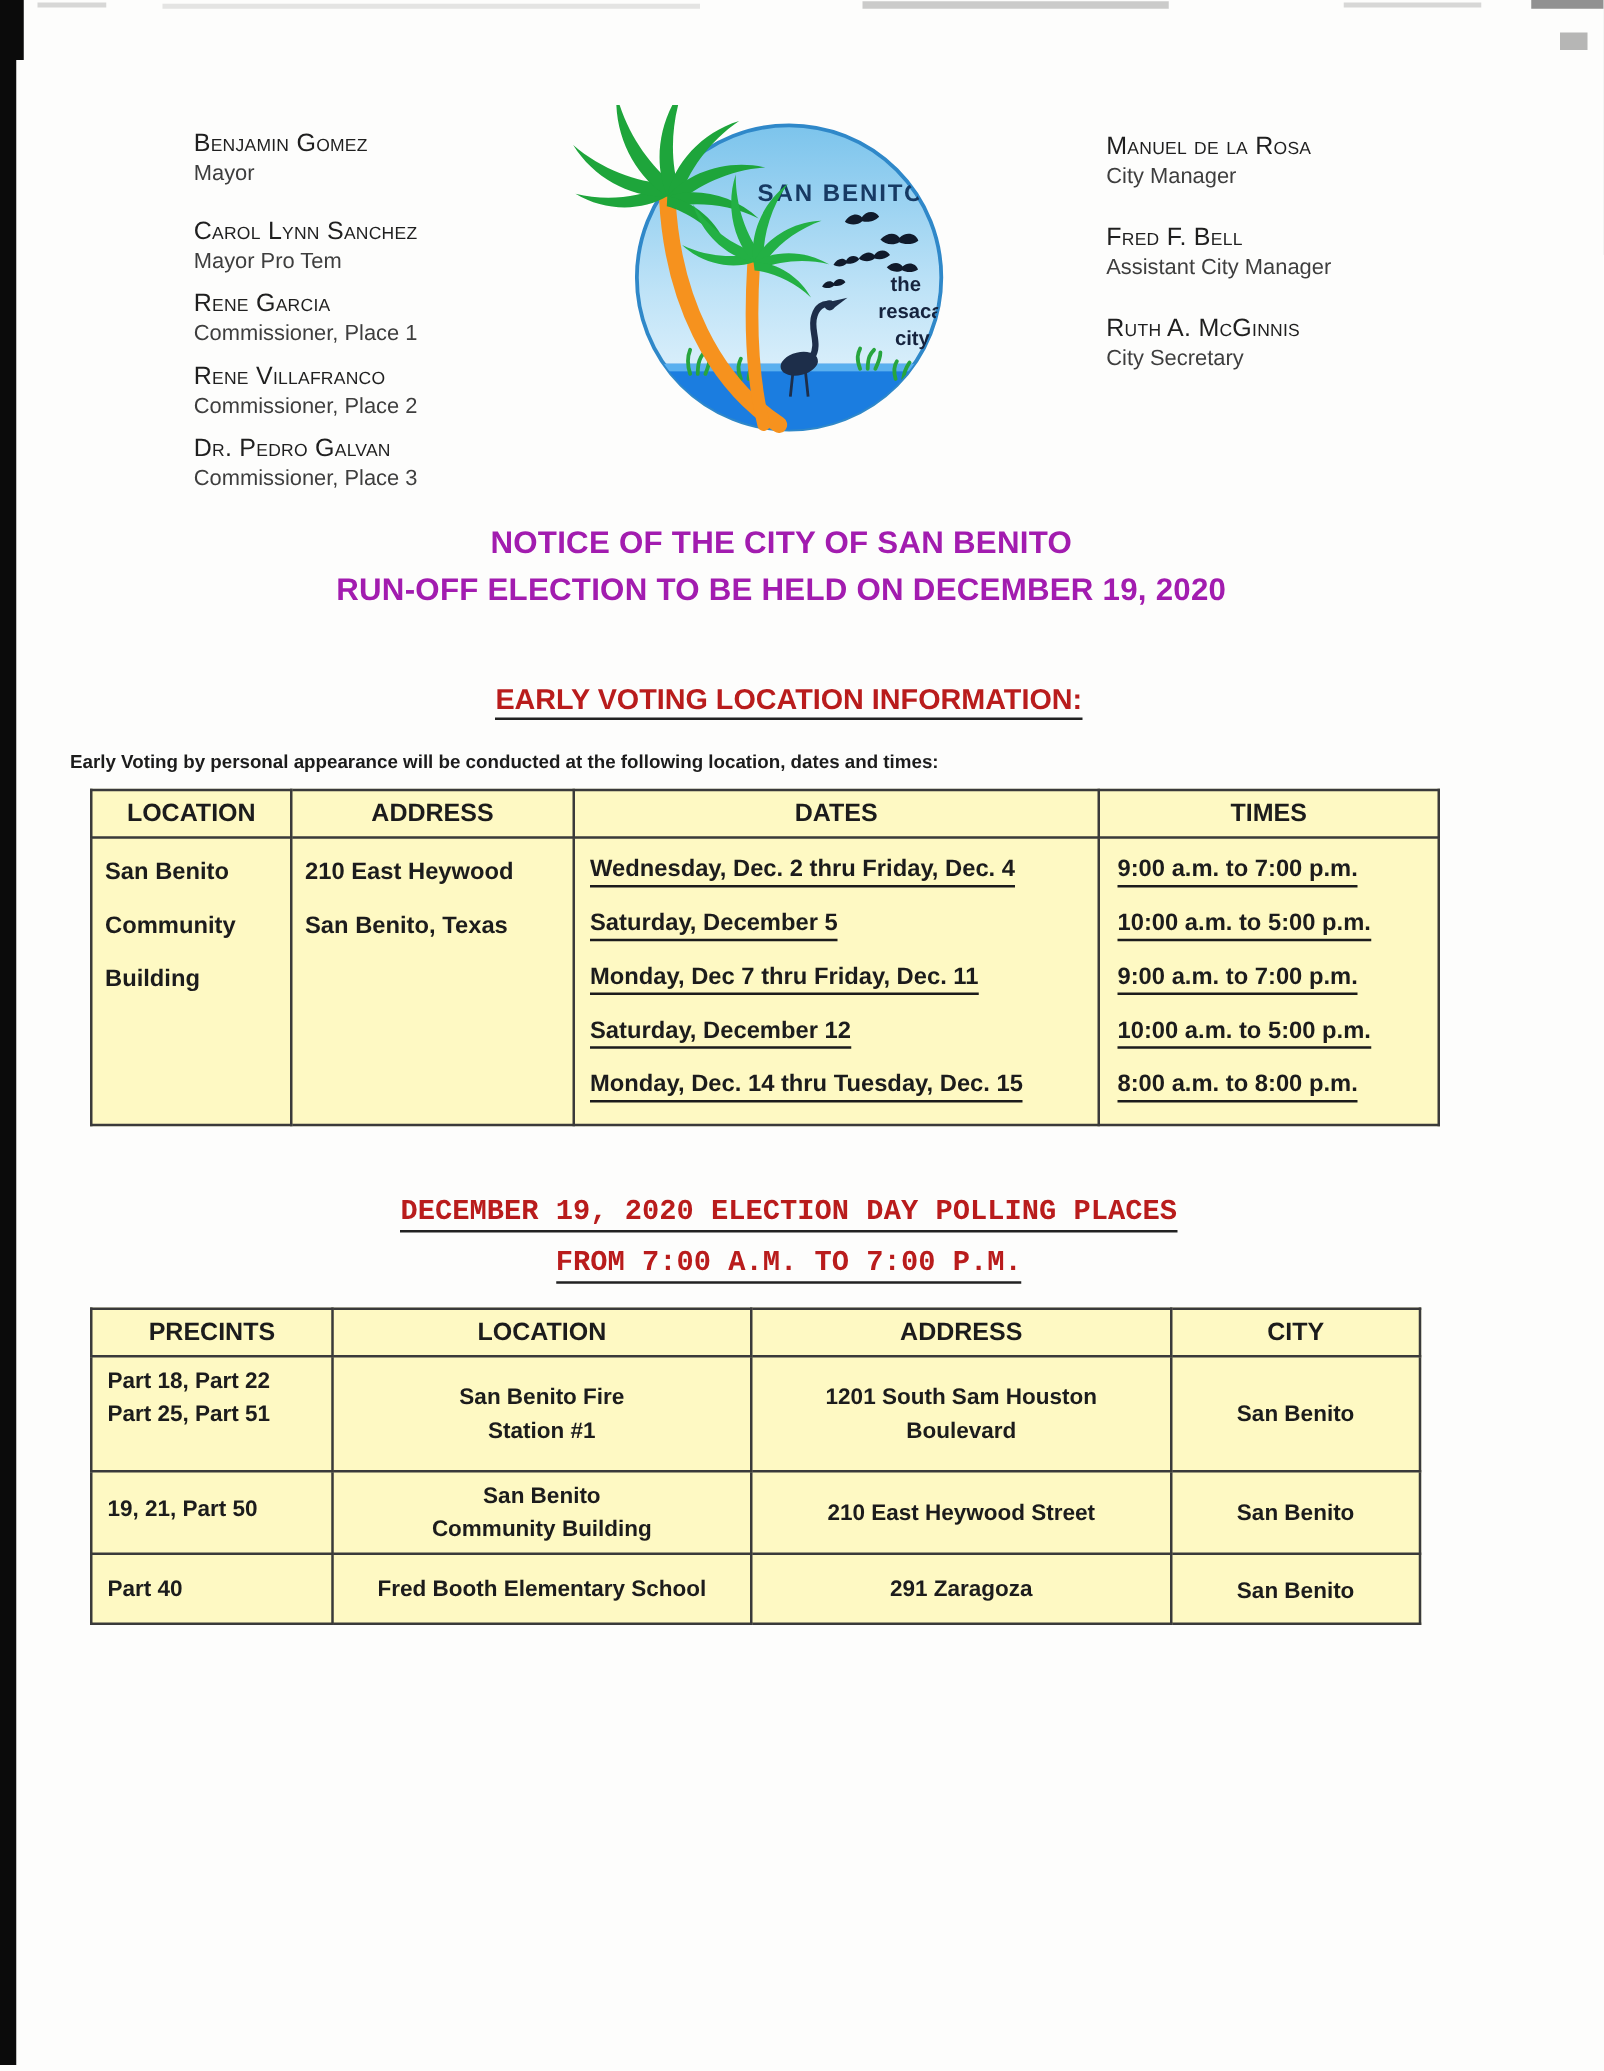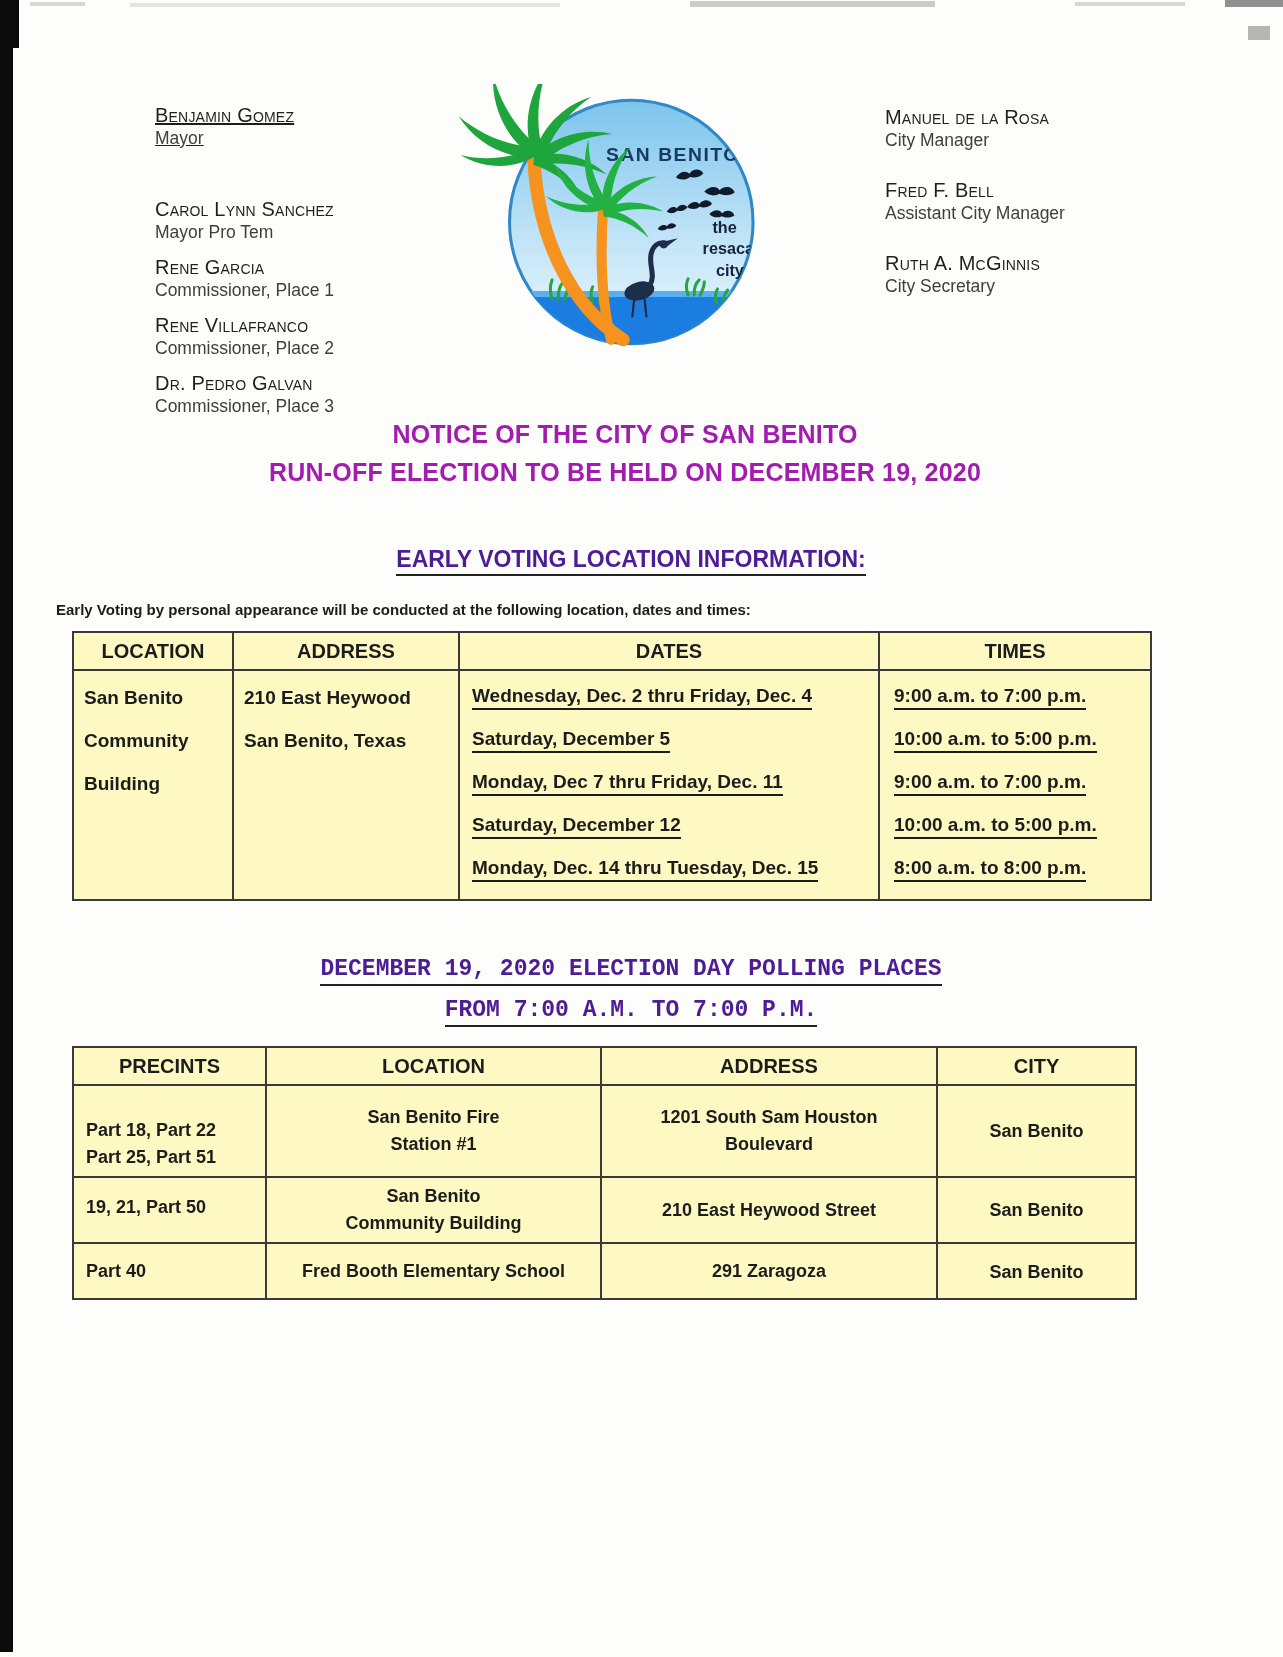--- a/index.html
+++ b/index.html
@@ -17,36 +17,36 @@
   .scan-bar-left { position:absolute; left:0; top:0; width:13px; height:1652px; background:#0b0b0b; }
   .scan-bar-left-nub { position:absolute; left:0; top:0; width:19px; height:48px; background:#0b0b0b; }
   .smudge { position:absolute; background:#8f8f8f; opacity:.35; }
   .smudge.dark { background:#4a4a4a; opacity:.6; }
 
   
   .officials { position:absolute; }
   .officials-left { left:155px; top:103px; width:330px; }
   .officials-right { left:885px; top:105px; width:330px; }
   .official { margin-bottom:11px; }
-  .official.gap-lg { margin-bottom:47px;text-decoration:underline; }
+  .official.gap-lg { margin-bottom:23px; }
   .official.gap-md { margin-bottom:26px; }
   .official .name {
     font-variant:small-caps;
     font-size:20px; letter-spacing:.2px;
     color:#1f1f1f; line-height:24px;
   }
   .official .title { font-size:17.5px; color:#3e3e3e; line-height:23px; }
 
   
   .logo-wrap { position:absolute; left:448px; top:84px; width:330px; height:276px; }
 
   
   .center-abs { position:absolute; left:0; width:1250px; text-align:center; }
   .notice-title { top:415px; font-size:25px; font-weight:700; line-height:38px; letter-spacing:.2px; color:#a21caf; }
-  .section-heading { font-size:23px; font-weight:700; color:#4c1d95;padding-left:12px; }
+  .section-heading { font-size:23px; font-weight:700; color:#b91c1c;padding-left:12px; }
   .early-heading { top:546px; }
   .polling-heading { top:949px; line-height:41px;font-family:Liberation Mono, monospace; }
   .u-head { border-bottom:2.5px solid #222; padding-bottom:2px; }
 
   .intro-line {
     position:absolute; left:56px; top:601px;
     font-size:15px; font-weight:700; color:#1c1c1c;
   }
 
   
@@ -64,21 +64,21 @@
   .td-times .cellline { padding-left:14px; }
   .u { border-bottom:2px solid #1c1c1c; padding-bottom:1px; }
 
   .tbl2 { left:72px; top:1046px; width:1063px; }
   .tbl2 th { height:38px;margin-top:32px; }
   .tbl2 td { font-size:18px; font-weight:700; color:#1c1c1c; text-align:center; vertical-align:middle; line-height:27px; }
   .tbl2 .td-precincts { text-align:left; padding-left:12px; }
   .row-a { height:92px; }
   .row-b { height:66px; }
   .row-c { height:56px; }
-  .precincts-split { display:flex; flex-direction:column; justify-content:flex-end; height:84px; padding:2px 0 2px 0; text-align:left; }
+  .precincts-split { display:flex; flex-direction:column; justify-content:flex-start; height:84px; padding:2px 0 2px 0; text-align:left; }
   .va-bottom { vertical-align:bottom; padding-bottom:6px; }
   .va-top { vertical-align:top; padding-top:3px; }
 
   
   .footer {
     position:absolute; top:1578px; left:0; width:1250px;
     text-align:center; font-size:13.5px; color:#3c3c3c; word-spacing:3px;
   }
 </style>
 </head>

